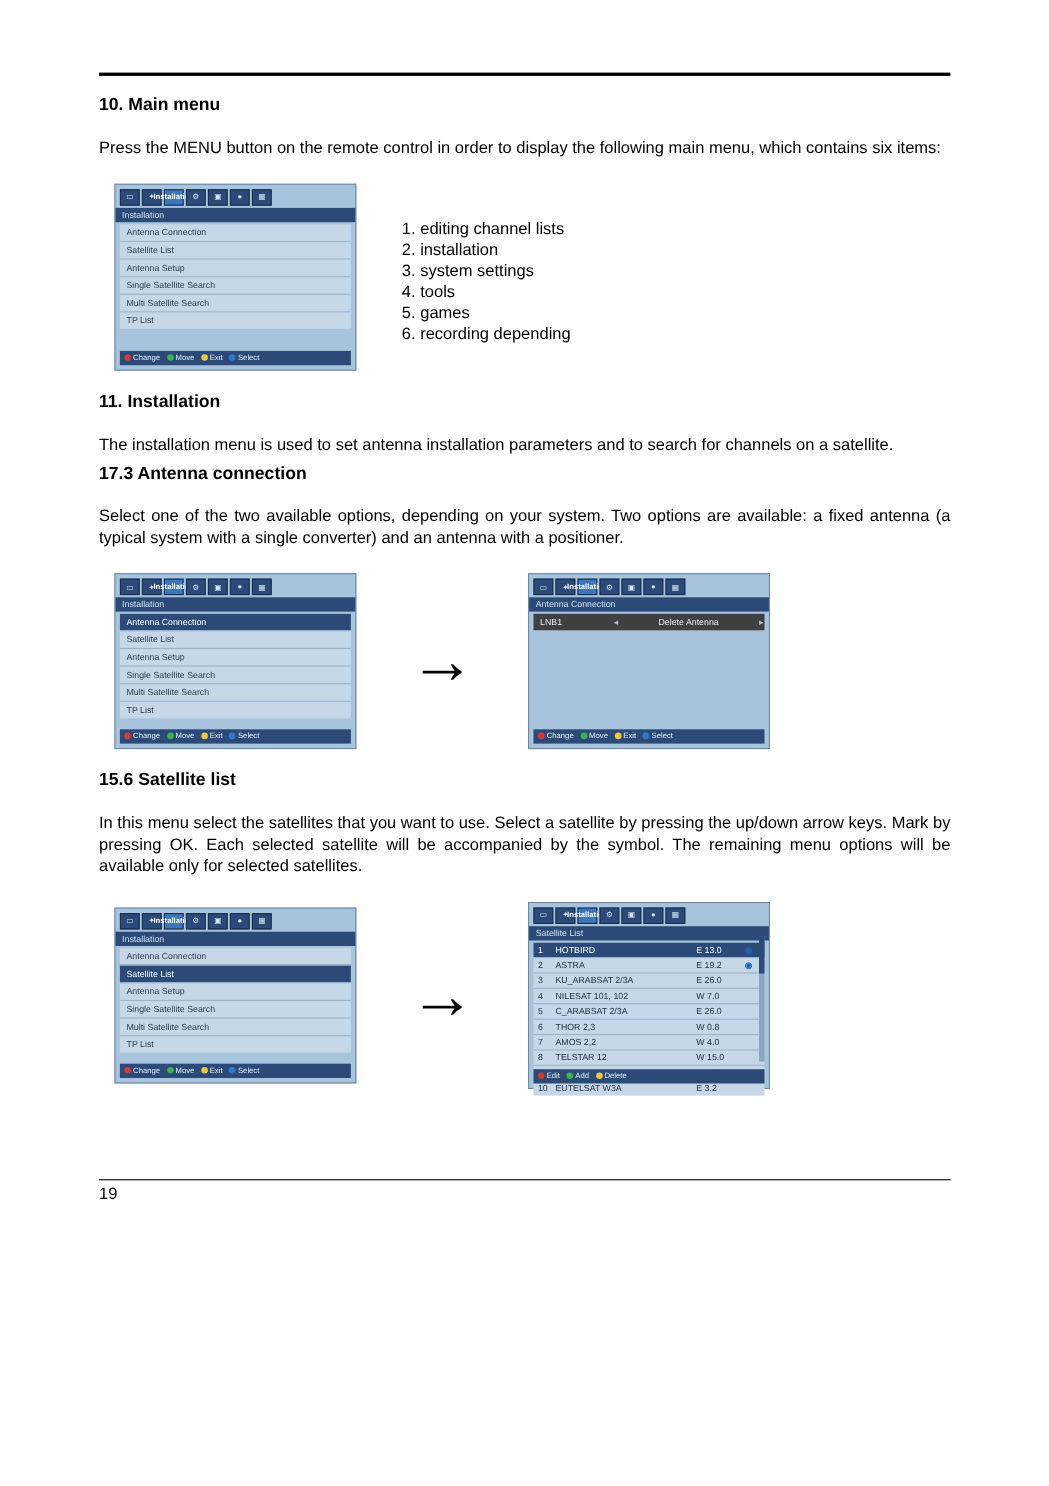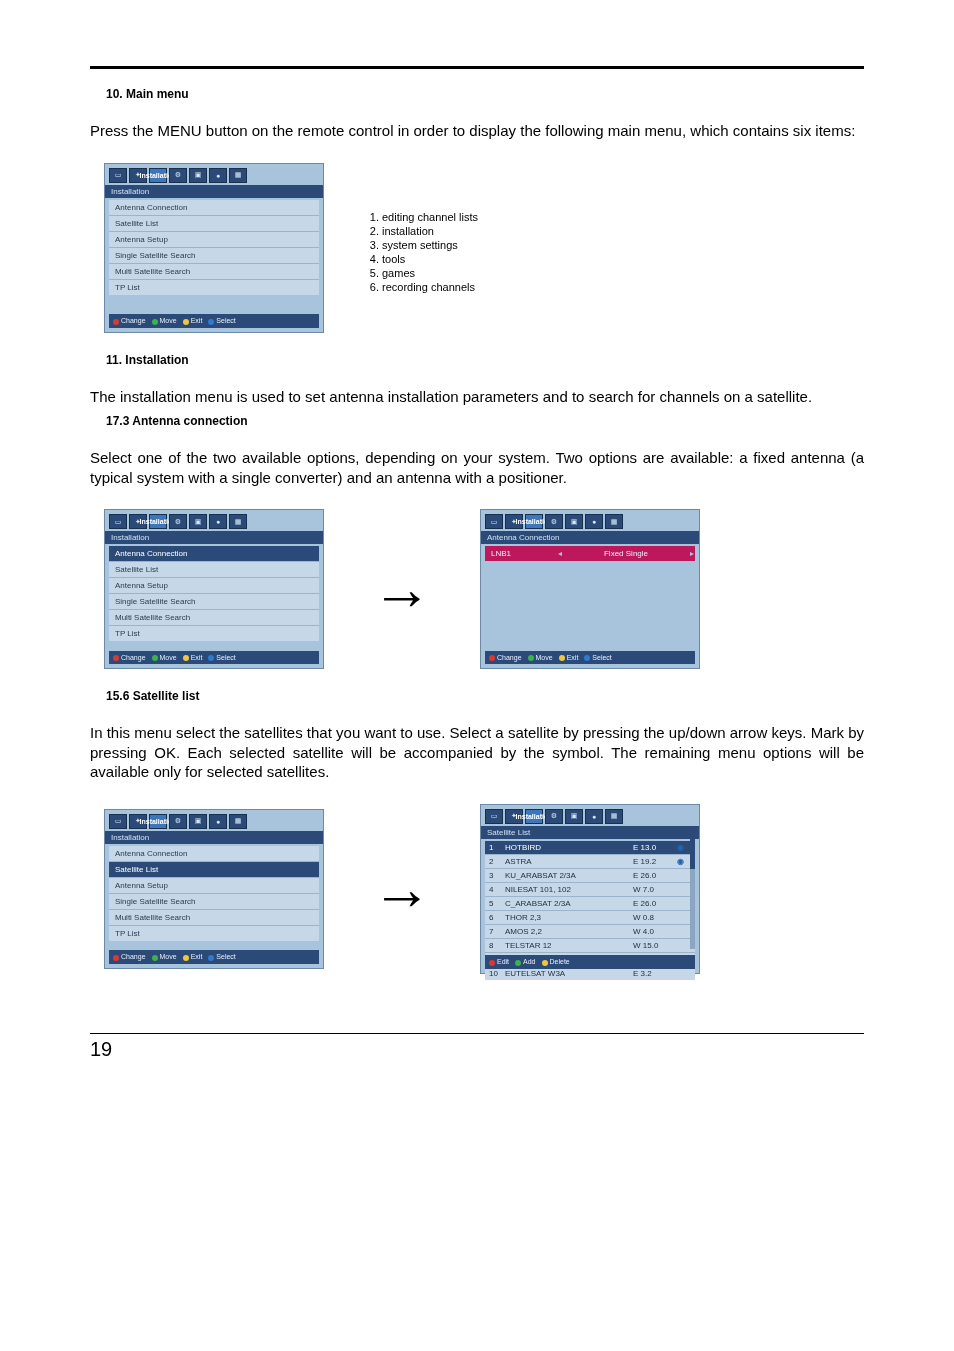--- a/index.html
+++ b/index.html
@@ -17,22 +17,22 @@
     border-top: 3px solid #000;
     margin: 16px 0 18px 0;
   }
   .hr-thin {
     border: 0;
     border-top: 1.5px solid #000;
     margin: 0 0 4px 0;
   }
   .section-title {
     font-weight: bold;
-    font-size: 12px;
-    margin: 6px 0 6px 16px;
+    font-size: 16px;
+    margin: 6px 0 6px 0;
   }
   .justify {
     text-align: justify;
     margin: 20px 0 8px 0;
     line-height: 1.3;
   }
   
   .panel {
     width: 220px;
     background: #a7c4dc;
@@ -115,27 +115,27 @@
     display: flex;
     gap: 24px;
     align-items: center;
   }
   ol.feature-list {
     margin: 8px 0 0 0;
     padding-left: 20px;
   }
   ol.feature-list li {
     padding: 1px 0;
-    font-size: 11px;
+    font-size: 15px;
   }
   
   .kv-row {
     display: flex;
     margin: 2px 4px;
-    background: #be185d;
+    background: #404040;
     color: #e6effa;
     font-size: 8px;
   }
   .kv-row .k { flex: 0 0 60px; padding: 3px 6px; }
   .kv-row .sep { width: 6px; text-align:center; padding:3px 0; color:#a7c4dc;}
   .kv-row .v { flex: 1; padding: 3px 6px; text-align: center; }
   
   .sat-table {
     margin: 2px 4px;
     background: #c6d8e8;
@@ -166,22 +166,22 @@
   }
   
   .big-arrow {
     font-size: 60px;
     font-weight: bold;
     color: #000;
     line-height: 1;
     padding: 0 10px;
   }
   .page-num {
-    font-size: 20px;
-    margin-top: 45px;
+    font-size: 15px;
+    margin-top: 68px;
   }
 </style>
 </head>
 <body>
 
 <hr class="hr-thick">
 
 <div class="section-title">10. Main menu</div>
 <div class="justify">Press the MENU button on the remote control in order to display the following main menu, which contains six items:</div>
 
@@ -214,21 +214,21 @@
       </div>
     </div>
   </div>
 
   <ol class="feature-list">
     <li>editing channel lists</li>
     <li>installation</li>
     <li>system settings</li>
     <li>tools</li>
     <li>games</li>
-    <li>recording channels</li>
+    <li>recording depending</li>
   </ol>
 </div>
 
 <div class="section-title">11. Installation</div>
 <div class="justify">The installation menu is used to set antenna installation parameters and to search for channels on a satellite.</div>
 
 <div class="section-title">17.3 Antenna connection</div>
 <div class="justify">Select one of the two available options, depending on your system. Two options are available: a fixed antenna (a typical system with a single converter) and an antenna with a positioner.</div>
 
 <div class="row-flex">
@@ -272,21 +272,21 @@
         <span class="tab-icon sel">Installation</span>
         <span class="tab-icon">⚙</span>
         <span class="tab-icon">▣</span>
         <span class="tab-icon">●</span>
         <span class="tab-icon">▦</span>
       </div>
       <div class="crumb">Antenna Connection</div>
       <div class="kv-row">
         <div class="k">LNB1</div>
         <div class="sep">◂</div>
-        <div class="v">Fixed Single</div>
+        <div class="v">Delete Antenna</div>
         <div class="sep">▸</div>
       </div>
       <div class="panel-spacer"></div>
       <div class="footer">
         <span><span class="dot r"></span><span>Change</span></span>
         <span><span class="dot g"></span><span>Move</span></span>
         <span><span class="dot y"></span><span>Exit</span></span>
         <span><span class="dot b"></span><span>Select</span></span>
       </div>
     </div>

